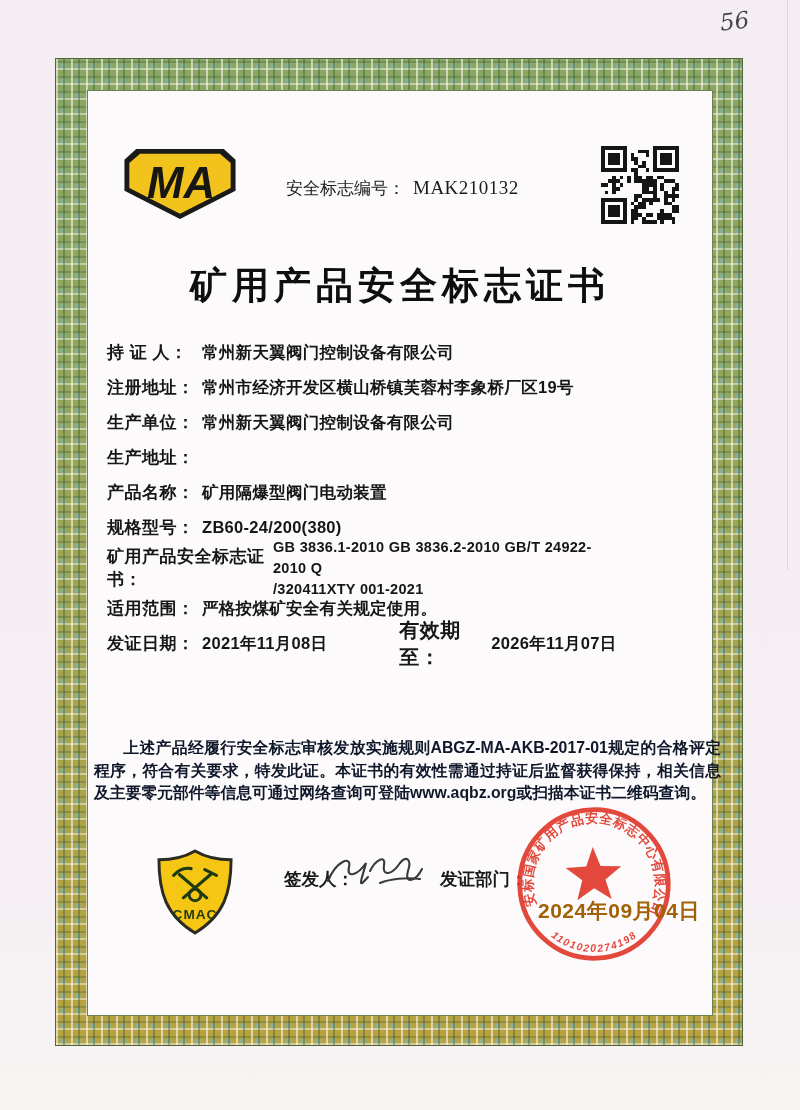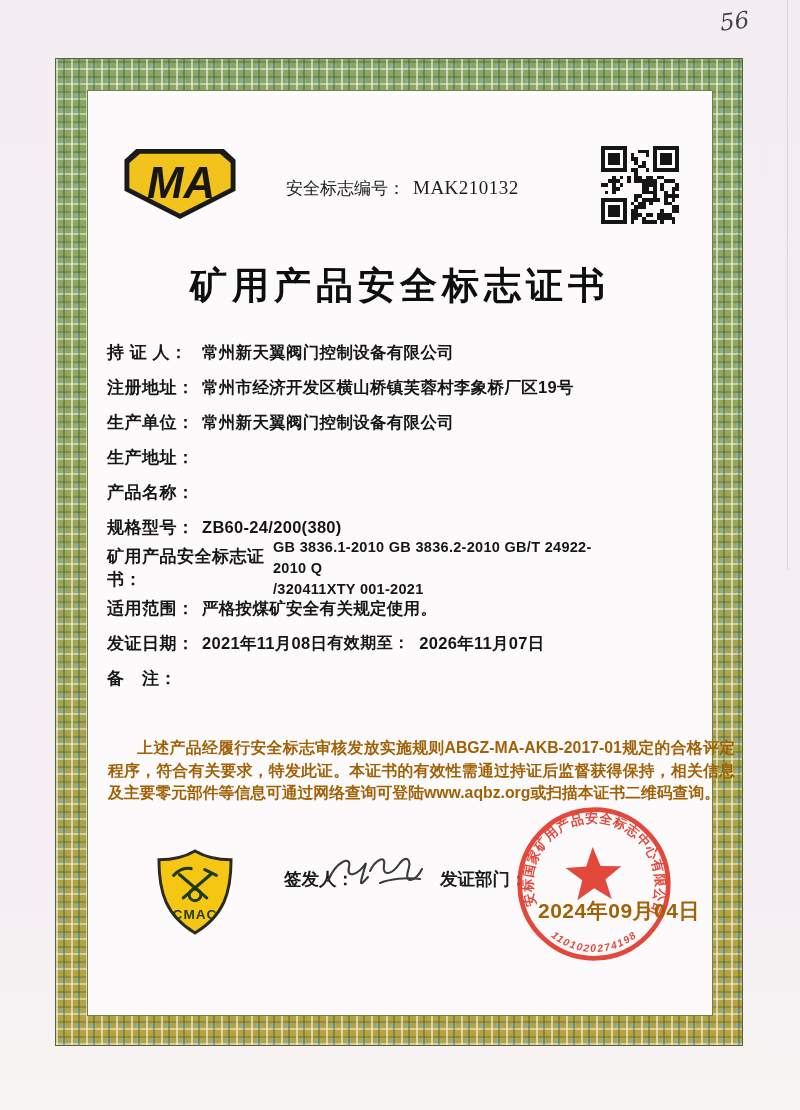--- a/index.html
+++ b/index.html
@@ -25,25 +25,25 @@
   .qr{left:513px;top:55px;width:78px;height:78px;}
   .title{left:0;top:170px;width:100%;margin:0;text-align:center;font-size:37px;font-weight:800;letter-spacing:5px;color:#0e0e0e;}
   
   .fields{left:19px;top:244px;width:604px;color:#161616;}
   .row{display:flex;align-items:center;height:35px;}
   .row .lbl{flex:none;width:95px;font-size:17px;font-weight:700;letter-spacing:.5px;}
   .row .val{font-size:16.5px;font-weight:700;letter-spacing:.3px;}
   .row.std{height:46px;align-items:center;}
   .row.std .lbl{width:166px;}
   .row.std .val{width:320px;font-size:14.5px;line-height:21px;white-space:pre-line;word-break:break-all;}
-  .row .lbl2{flex:none;width:92px;font-size:16px;font-weight:700;letter-spacing:.5px;}
+  .row .lbl2{flex:none;width:92px;font-size:20px;font-weight:700;margin-left:72px;letter-spacing:.5px;}
   .row .val{white-space:nowrap;}
   .row.std .val{white-space:pre-line;}
   
-  .para{left:20px;top:646px;width:627px;margin:0;font-size:15.8px;line-height:22.5px;font-weight:600;color:#a16207;text-indent:1.85em;text-align:justify;}
+  .para{left:6px;top:646px;width:627px;margin:0;font-size:15.8px;line-height:22.5px;font-weight:600;color:#0f172a;text-indent:1.85em;text-align:justify;}
   
   .cmac{left:68px;top:758px;width:78px;height:86px;}
   .signer{left:196px;top:776px;font-size:17.5px;font-weight:700;color:#1a1a1a;}
   .signature{left:234px;top:750px;width:108px;height:62px;}
   .dept{left:352px;top:776px;font-size:17.5px;font-weight:700;color:#1a1a1a;}
   .stamp{left:427px;top:714px;width:158px;height:158px;opacity:.93;transform:rotate(-2deg);}
   .stamp-date{left:450px;top:806px;font-size:21px;font-weight:700;color:#a16207;letter-spacing:.5px;}
 </style>
 </head>
 <body>
@@ -208,43 +208,40 @@
         </div>
         <div class="row">
           <span class="lbl">生产单位：</span>
           <span class="val">常州新天翼阀门控制设备有限公司</span>
         </div>
         <div class="row">
           <span class="lbl">生产地址：</span>
         </div>
         <div class="row">
           <span class="lbl">产品名称：</span>
+          <span class="val">矿用隔爆型阀门电动装置</span>
         </div>
         <div class="row">
           <span class="lbl">规格型号：</span>
           <span class="val">ZB60-24/200(380)</span>
         </div>
         <div class="row std">
           <span class="lbl">矿用产品安全标志证书：</span>
           <span class="val">GB 3836.1-2010 GB 3836.2-2010 GB/T 24922-2010 Q
 /320411XTY 001-2021</span>
         </div>
         <div class="row">
           <span class="lbl">适用范围：</span>
           <span class="val">严格按煤矿安全有关规定使用。</span>
         </div>
         <div class="row">
           <span class="lbl">发证日期：</span>
           <span class="val">2021年11月08日</span>
           <span class="lbl2">有效期至：</span>
           <span class="val">2026年11月07日</span>
-        </div>
-        <div class="row">
-          <span class="lbl">备　注：</span>
-          <span class="val"></span>
         </div>
       </div>
 
       <p class="para">上述产品经履行安全标志审核发放实施规则ABGZ-MA-AKB-2017-01规定的合格评定程序，符合有关要求，特发此证。本证书的有效性需通过持证后监督获得保持，相关信息及主要零元部件等信息可通过网络查询可登陆www.aqbz.org或扫描本证书二维码查询。</p>
 
       <svg class="cmac" viewBox="0 0 80 88">
         <path d="M40,2 C52,9 64,11 77,11 C77,44 70,68 40,86 C10,68 3,44 3,11 C16,11 28,9 40,2 Z" fill="#f5c614" stroke="#2b2b22" stroke-width="3"></path>
         <g stroke="#1e3a10" stroke-width="3.2" fill="none" stroke-linecap="round">
           <path d="M24,26 L52,50"></path>
           <path d="M56,26 L28,50"></path>

